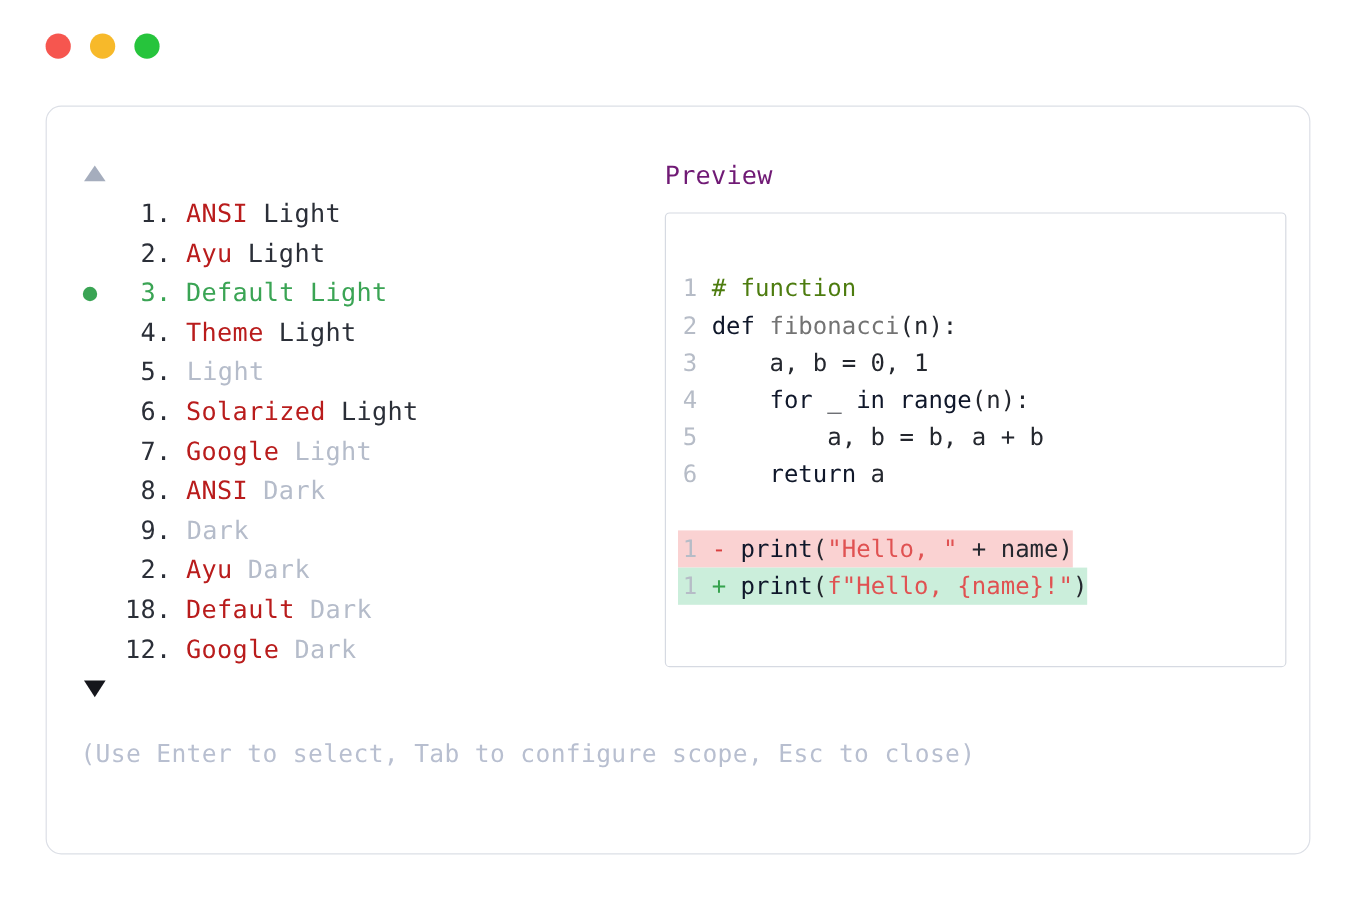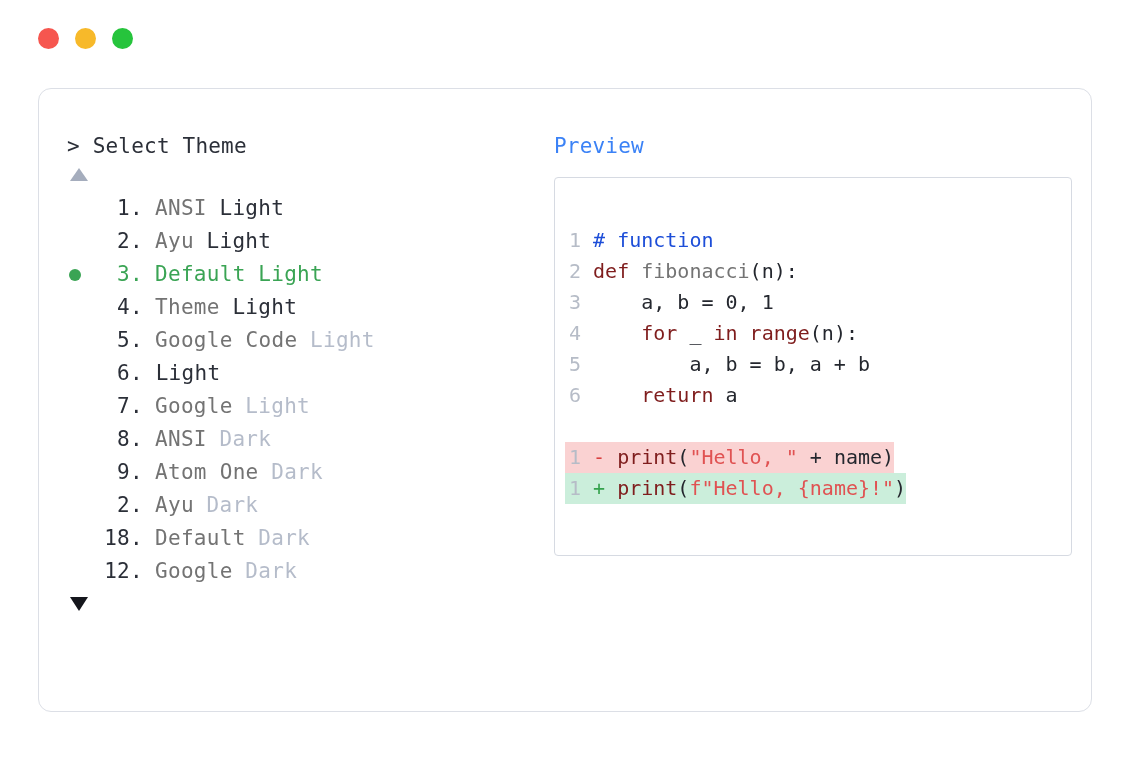--- a/index.html
+++ b/index.html
@@ -110,21 +110,21 @@
   .bullet.hidden { visibility: hidden; }
 
   .idx {
     width: 46px;
     flex: none;
     text-align: right;
     color: #2b2f38;
     letter-spacing: 0.3px;
   }
   .name {
-    color: #737373;
+    color: #b91c1c;
     padding-left: 12px;
     letter-spacing: 0.3px;
   }
   .variant {
     color: #2b2f38;
     letter-spacing: 0.3px;
   }
   .variant.muted { color: #b5bcca; }
   .theme-row.selected .idx,
   .theme-row.selected .name,
@@ -145,21 +145,21 @@
     line-height: 28px;
     color: #b8bfd0;
     letter-spacing: 0.3px;
     white-space: pre;
   }
 
   
   .preview-label {
     font-size: 21px;
     line-height: 30px;
-    color: #3b82f6;
+    color: #701a75;
     letter-spacing: 0.2px;
     padding-left: 9px;
   }
 
   .preview-box {
     margin-top: 16px;
     margin-left: 9px;
     width: 518px;
     height: 379px;
     box-sizing: border-box;
@@ -176,22 +176,22 @@
     white-space: pre;
     padding-left: 10px;
   }
   .code-line { white-space: pre; display: block; }
   .ln {
     color: #b6bcc7;
     display: inline-block;
     width: 16px;
     text-align: right;
   }
-  .tok-comment { color: #1d4ed8; }
-  .tok-kw      { color: #7f1d1d; }
+  .tok-comment { color: #4d7c0f; }
+  .tok-kw      { color: #0f172a; }
   .tok-fn      { color: #737373; }
   .tok-plain   { color: #24272e; }
   .tok-str     { color: #e05252; }
   .tok-num     { color: #24272e; }
 
   .diff-gap { height: 31px; }
   .diff-line {
     display: inline-block;
     white-space: pre;
   }
@@ -208,41 +208,41 @@
   <span class="dot" style="background: rgb(247, 185, 42);"></span>
   <span class="dot" style="background: rgb(38, 196, 60);"></span>
 </div>
 
 <div class="card">
   <div class="card-inner">
     <div class="columns">
 
       <div class="col-left">
 
-        <div class="prompt-line"><span class="prompt-caret">&gt;</span><span> </span><span>Select Theme</span></div>
 
         <div class="scroll-arrow-up"></div>
 
         <ul class="theme-list" id="theme-list">
             <li class="theme-row"><span class="bullet-cell"><span class="bullet hidden"></span></span><span class="idx">1.</span><span class="name">ANSI</span><span> </span><span class="variant">Light</span></li>
             <li class="theme-row"><span class="bullet-cell"><span class="bullet hidden"></span></span><span class="idx">2.</span><span class="name">Ayu</span><span> </span><span class="variant">Light</span></li>
             <li class="theme-row selected"><span class="bullet-cell"><span class="bullet"></span></span><span class="idx">3.</span><span class="name">Default</span><span> </span><span class="variant">Light</span></li>
             <li class="theme-row"><span class="bullet-cell"><span class="bullet hidden"></span></span><span class="idx">4.</span><span class="name">Theme</span><span> </span><span class="variant">Light</span></li>
-            <li class="theme-row"><span class="bullet-cell"><span class="bullet hidden"></span></span><span class="idx">5.</span><span class="name">Google Code</span><span> </span><span class="variant muted">Light</span></li>
-            <li class="theme-row"><span class="bullet-cell"><span class="bullet hidden"></span></span><span class="idx">6.</span><span> </span><span class="variant">Light</span></li>
+            <li class="theme-row"><span class="bullet-cell"><span class="bullet hidden"></span></span><span class="idx">5.</span><span> </span><span class="variant muted">Light</span></li>
+            <li class="theme-row"><span class="bullet-cell"><span class="bullet hidden"></span></span><span class="idx">6.</span><span class="name">Solarized</span><span> </span><span class="variant">Light</span></li>
             <li class="theme-row"><span class="bullet-cell"><span class="bullet hidden"></span></span><span class="idx">7.</span><span class="name">Google</span><span> </span><span class="variant muted">Light</span></li>
             <li class="theme-row"><span class="bullet-cell"><span class="bullet hidden"></span></span><span class="idx">8.</span><span class="name">ANSI</span><span> </span><span class="variant muted">Dark</span></li>
-            <li class="theme-row"><span class="bullet-cell"><span class="bullet hidden"></span></span><span class="idx">9.</span><span class="name">Atom One</span><span> </span><span class="variant muted">Dark</span></li>
+            <li class="theme-row"><span class="bullet-cell"><span class="bullet hidden"></span></span><span class="idx">9.</span><span> </span><span class="variant muted">Dark</span></li>
             <li class="theme-row"><span class="bullet-cell"><span class="bullet hidden"></span></span><span class="idx">2.</span><span class="name">Ayu</span><span> </span><span class="variant muted">Dark</span></li>
             <li class="theme-row"><span class="bullet-cell"><span class="bullet hidden"></span></span><span class="idx">18.</span><span class="name">Default</span><span> </span><span class="variant muted">Dark</span></li>
             <li class="theme-row"><span class="bullet-cell"><span class="bullet hidden"></span></span><span class="idx">12.</span><span class="name">Google</span><span> </span><span class="variant muted">Dark</span></li>
           </ul>
 
         <div class="scroll-arrow-down"></div>
 
+        <div class="hint">(Use Enter to select, Tab to configure scope, Esc to close)</div>
       </div>
 
       <div class="col-right">
         <div class="preview-label">Preview</div>
         <div class="preview-box">
           <div class="code" id="code-block"><span class="code-line"><span class="ln">1</span><span> </span><span class="tok-comment"># function</span></span><span class="code-line"><span class="ln">2</span><span> </span><span class="tok-kw">def </span><span class="tok-fn">fibonacci</span><span class="tok-plain">(n):</span></span><span class="code-line"><span class="ln">3</span><span> </span><span class="tok-plain">    a, b = </span><span class="tok-num">0</span><span class="tok-plain">, </span><span class="tok-num">1</span></span><span class="code-line"><span class="ln">4</span><span> </span><span class="tok-plain">    </span><span class="tok-kw">for</span><span class="tok-plain"> _ </span><span class="tok-kw">in</span><span class="tok-plain"> </span><span class="tok-kw">range</span><span class="tok-plain">(n):</span></span><span class="code-line"><span class="ln">5</span><span> </span><span class="tok-plain">        a, b = b, a + b</span></span><span class="code-line"><span class="ln">6</span><span> </span><span class="tok-plain">    </span><span class="tok-kw">return</span><span class="tok-plain"> a</span></span><div class="diff-gap"></div><span class="code-line"><span class="diff-line diff-del"><span class="ln">1</span><span> </span><span class="sign-del">-</span><span> </span><span class="tok-kw">print</span><span class="tok-plain">(</span><span class="tok-str">"Hello, "</span><span class="tok-plain"> + name)</span></span></span><span class="code-line"><span class="diff-line diff-add"><span class="ln">1</span><span> </span><span class="sign-add">+</span><span> </span><span class="tok-kw">print</span><span class="tok-plain">(</span><span class="tok-str">f"Hello, {name}!"</span><span class="tok-plain">)</span></span></span></div>
         </div>
       </div>
 
     </div>

